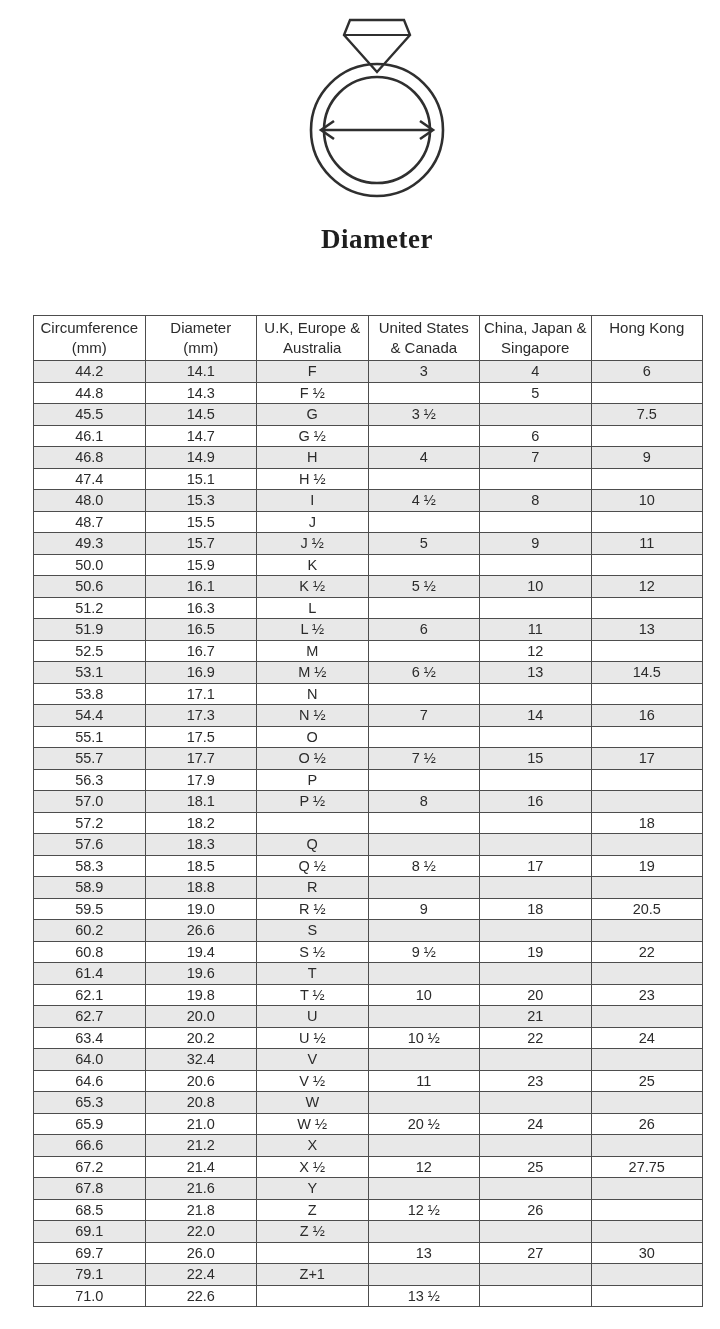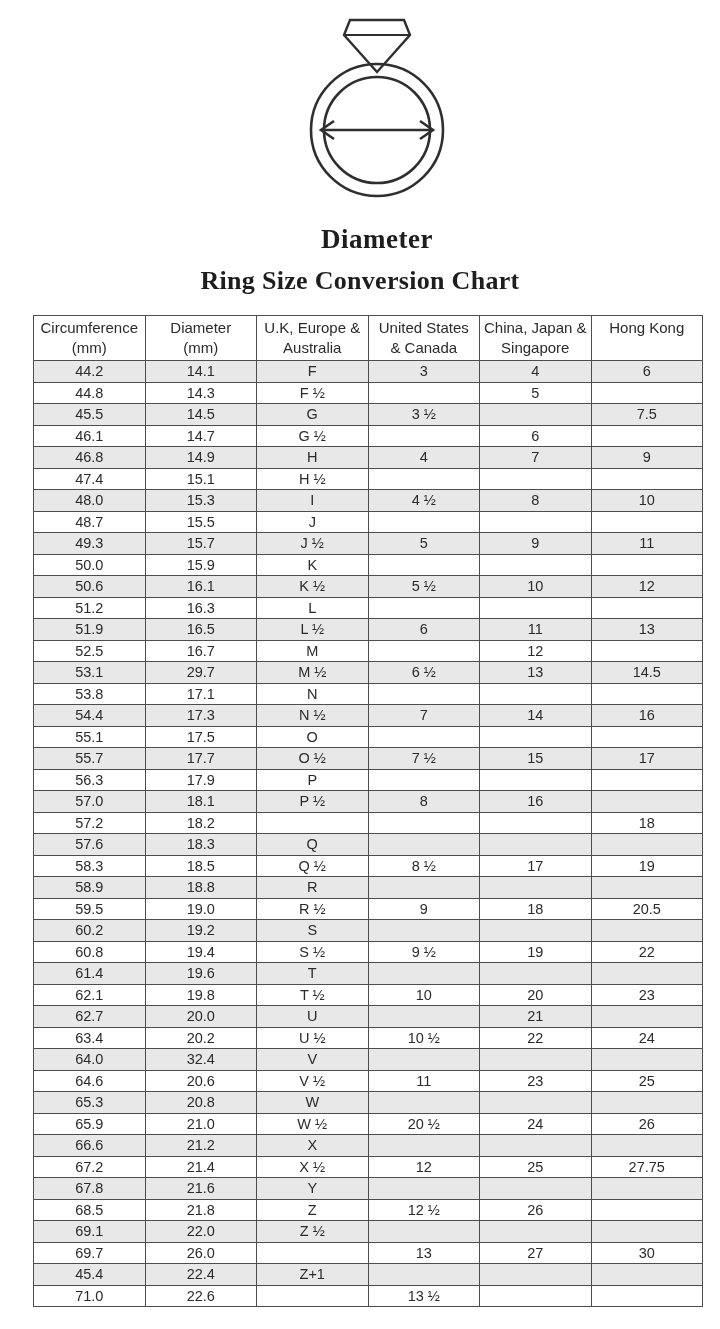--- a/index.html
+++ b/index.html
@@ -103,21 +103,20 @@
       <polygon points="43,8 97,8 103,23 70,60 37,23" stroke-width="2.4"></polygon>
       <line x1="37" y1="23" x2="103" y2="23" stroke-width="2.2"></line>
 
       <line x1="15" y1="118" x2="125" y2="118" stroke-width="2.6"></line>
       <polyline points="27,109 14,118 27,127" stroke-width="2.6" fill="none"></polyline>
       <polyline points="113,109 126,118 113,127" stroke-width="2.6" fill="none"></polyline>
     </svg>
     <div class="figure-label">Diameter</div>
   </div>
 
-  <h1 class="title">Ring Size Conversion Chart</h1>
 
   <table class="conversion">
     <thead>
       <tr>
           <th>
             <div>Circumference</div>
             <div>(mm)</div>
           </th>
           <th>
             <div>Diameter</div>
@@ -248,21 +247,21 @@
         <tr>
           <td>52.5</td>
           <td>16.7</td>
           <td>M</td>
           <td></td>
           <td>12</td>
           <td></td>
         </tr>
         <tr class="alt">
           <td>53.1</td>
-          <td>29.7</td>
+          <td>16.9</td>
           <td>M ½</td>
           <td>6 ½</td>
           <td>13</td>
           <td>14.5</td>
         </tr>
         <tr>
           <td>53.8</td>
           <td>17.1</td>
           <td>N</td>
           <td></td>
@@ -344,21 +343,21 @@
         <tr>
           <td>59.5</td>
           <td>19.0</td>
           <td>R ½</td>
           <td>9</td>
           <td>18</td>
           <td>20.5</td>
         </tr>
         <tr class="alt">
           <td>60.2</td>
-          <td>19.2</td>
+          <td>26.6</td>
           <td>S</td>
           <td></td>
           <td></td>
           <td></td>
         </tr>
         <tr>
           <td>60.8</td>
           <td>19.4</td>
           <td>S ½</td>
           <td>9 ½</td>
@@ -471,21 +470,21 @@
         </tr>
         <tr>
           <td>69.7</td>
           <td>26.0</td>
           <td></td>
           <td>13</td>
           <td>27</td>
           <td>30</td>
         </tr>
         <tr class="alt">
-          <td>45.4</td>
+          <td>79.1</td>
           <td>22.4</td>
           <td>Z+1</td>
           <td></td>
           <td></td>
           <td></td>
         </tr>
         <tr>
           <td>71.0</td>
           <td>22.6</td>
           <td></td>

